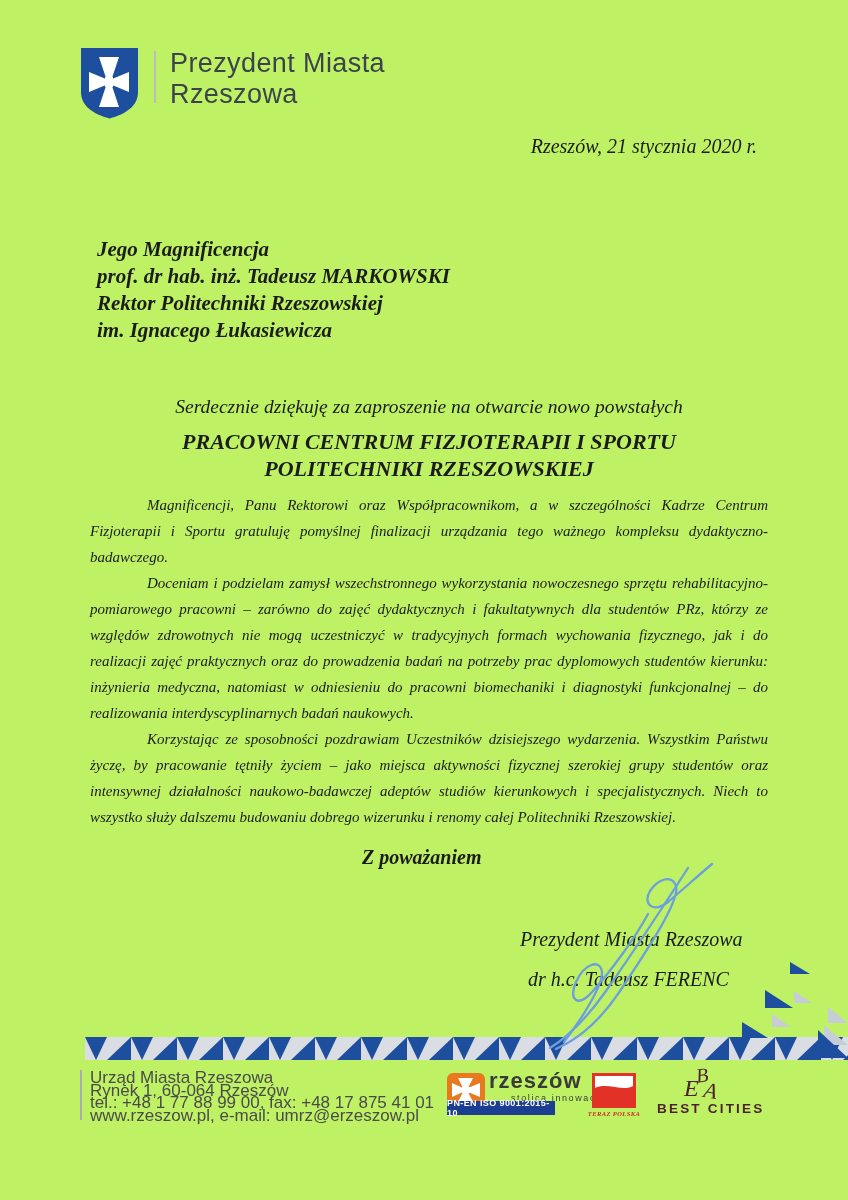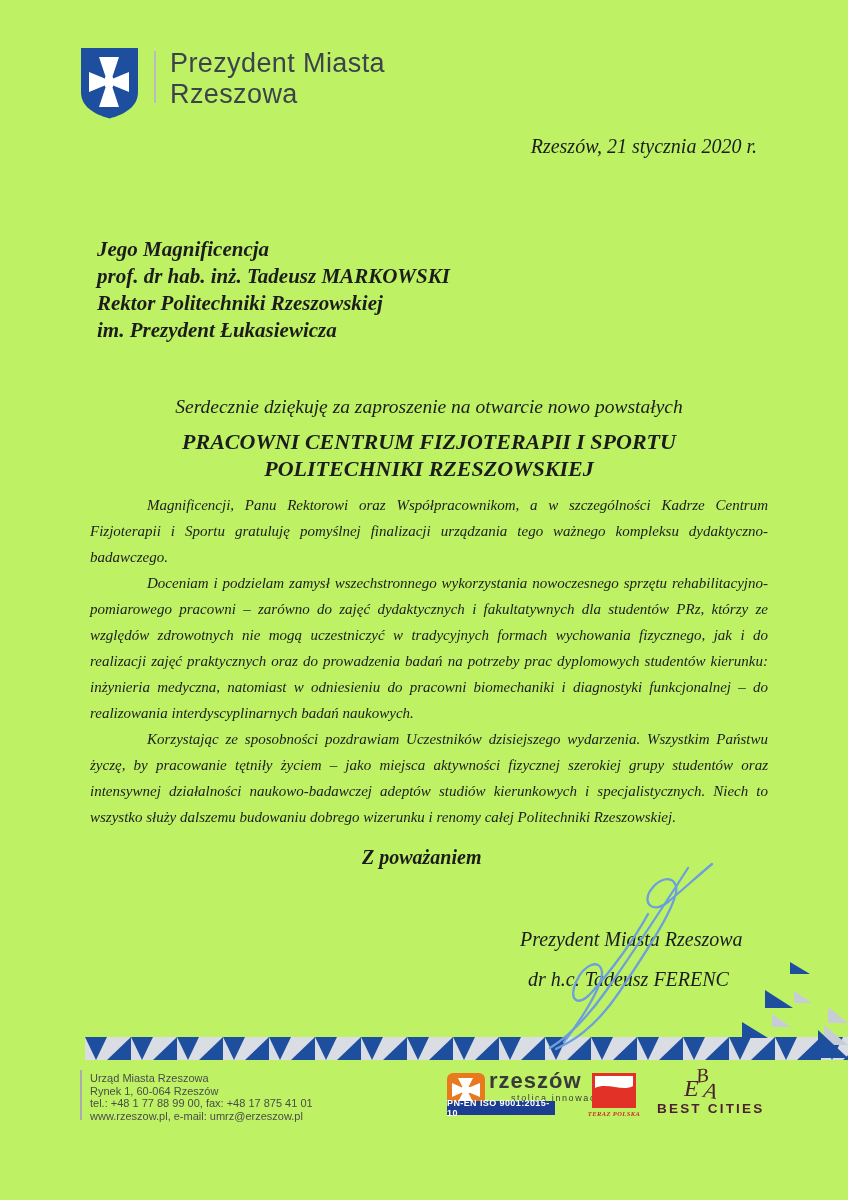--- a/index.html
+++ b/index.html
@@ -31,21 +31,21 @@
   
   .sig-role{position:absolute;left:520px;top:928px;font-style:italic;font-size:20px;}
   .sig-name{position:absolute;left:528px;top:968px;font-style:italic;font-size:20px;}
   .sig-scribble{position:absolute;left:520px;top:856px;z-index:5;}
   
   .band{position:absolute;left:85px;top:1037px;}
   .cascade{position:absolute;left:728px;top:945px;}
   
   .footer-rule{position:absolute;left:80px;top:1070px;width:2px;height:50px;background:#a9adb3;}
   .footer-address{position:absolute;left:90px;top:1072px;
-    font-family:"Liberation Sans", sans-serif;font-size:11px;line-height:12.5px;color:#4b4b4b;}
+    font-family:"Liberation Sans", sans-serif;font-size:17px;line-height:12.5px;color:#4b4b4b;}
   .rz-logo-icon{position:absolute;left:447px;top:1073px;}
   .rz-logo-title{position:absolute;left:489px;top:1068px;
     font-family:"Liberation Sans", sans-serif;font-size:22px;font-weight:bold;
     color:#3a3a3a;letter-spacing:1px;}
   .rz-logo-sub{position:absolute;left:491px;top:1093px;
     font-family:"Liberation Sans", sans-serif;font-size:9px;letter-spacing:1.6px;color:#3a3a3a;margin-left:20px;}
   .iso-badge{position:absolute;left:447px;top:1101px;width:108px;height:14px;
     background:#1c3e92;color:#fff;font-family:"Liberation Sans", sans-serif;
     font-size:9px;font-weight:bold;letter-spacing:.4px;display:flex;
     align-items:center;justify-content:center;}
@@ -80,21 +80,21 @@
       <div>Rzeszowa</div>
     </div>
   </div>
 
   <div class="date-line">Rzeszów, 21 stycznia 2020 r.</div>
 
   <div class="recipient">
     <div>Jego Magnificencja</div>
     <div>prof. dr hab. inż. Tadeusz MARKOWSKI</div>
     <div>Rektor Politechniki Rzeszowskiej</div>
-    <div>im. Prezydent Łukasiewicza</div>
+    <div>im. Ignacego Łukasiewicza</div>
   </div>
 
   <div class="letter-flow">
     <p class="intro">Serdecznie dziękuję za zaproszenie na otwarcie nowo powstałych</p>
     <div class="doc-title">
       <div>PRACOWNI CENTRUM FIZJOTERAPII I SPORTU</div>
       <div>POLITECHNIKI RZESZOWSKIEJ</div>
     </div>
     <p class="body-par">Magnificencji, Panu Rektorowi oraz Współpracownikom, a w szczególności Kadrze Centrum Fizjoterapii i Sportu gratuluję pomyślnej finalizacji urządzania tego ważnego kompleksu dydaktyczno-badawczego.</p>
     <p class="body-par">Doceniam i podzielam zamysł wszechstronnego wykorzystania nowoczesnego sprzętu rehabilitacyjno-pomiarowego pracowni – zarówno do zajęć dydaktycznych i fakultatywnych dla studentów PRz, którzy ze względów zdrowotnych nie mogą uczestniczyć w tradycyjnych formach wychowania fizycznego, jak i do realizacji zajęć praktycznych oraz do prowadzenia badań na potrzeby prac dyplomowych studentów kierunku: inżynieria medyczna, natomiast w odniesieniu do pracowni biomechaniki i diagnostyki funkcjonalnej – do realizowania interdyscyplinarnych badań naukowych.</p>

